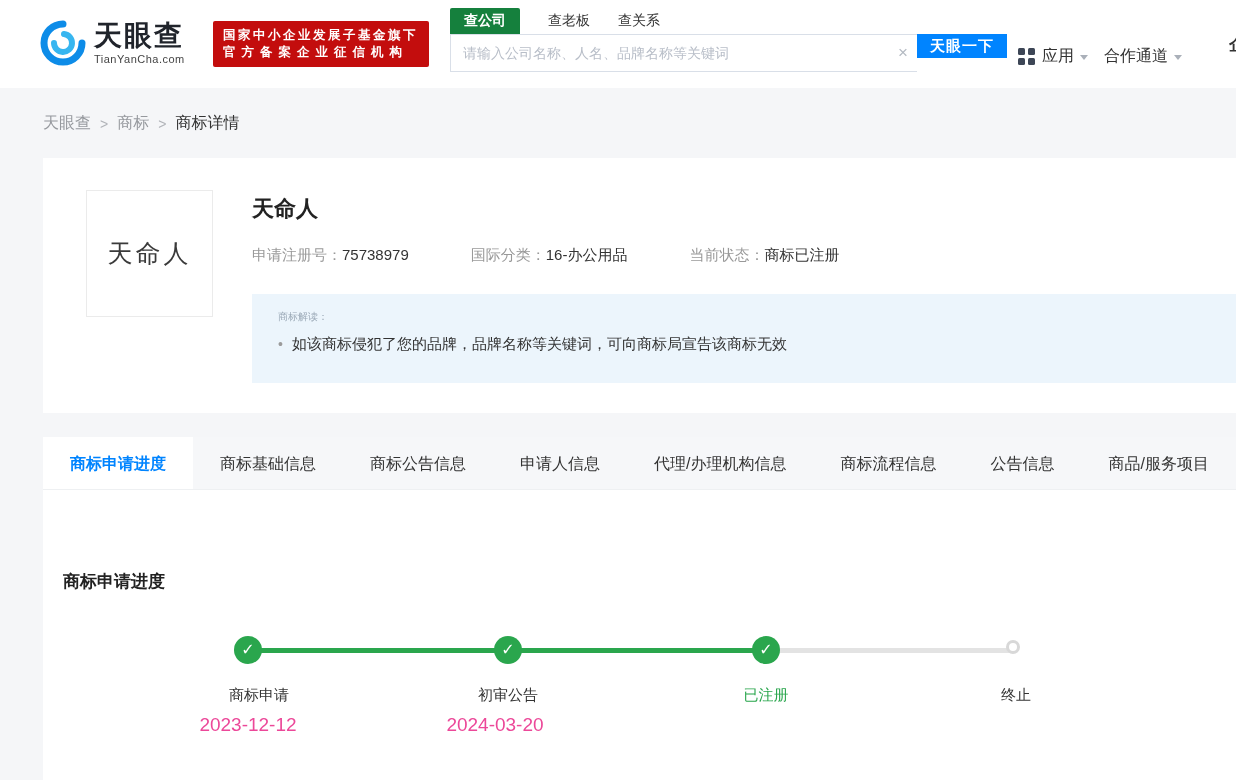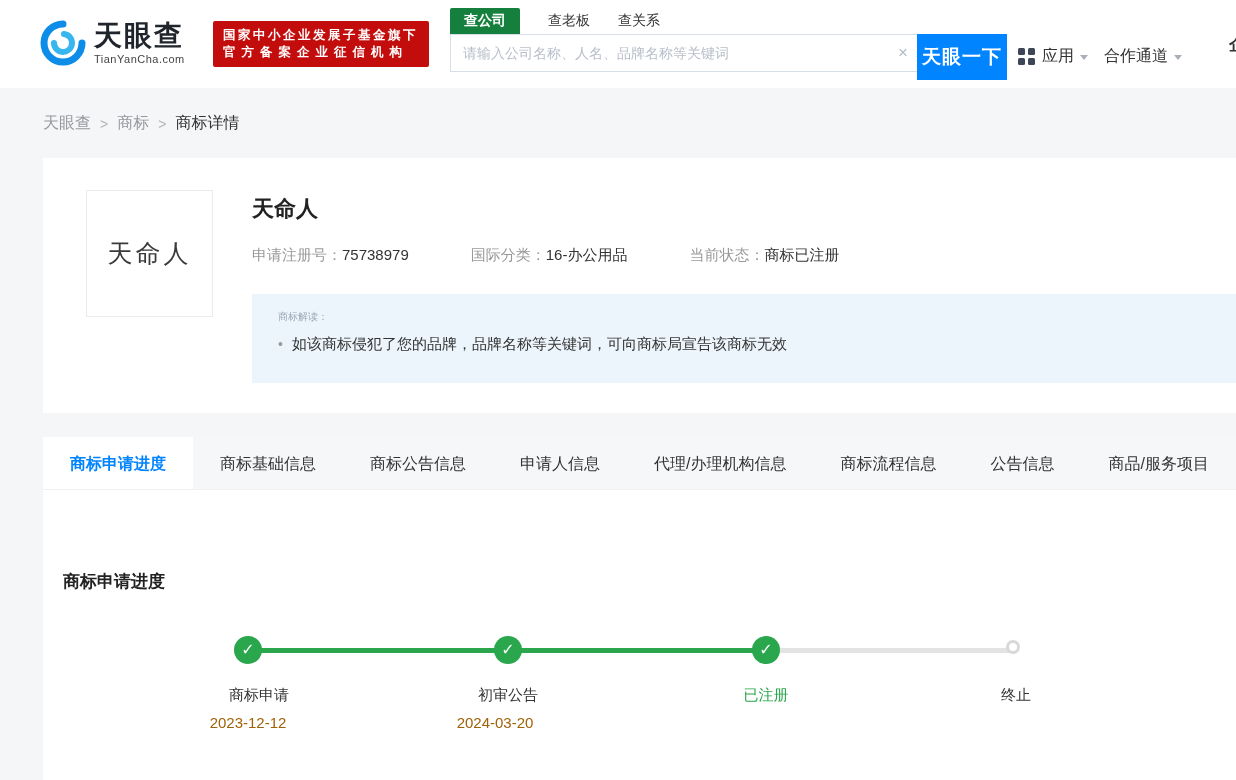--- a/index.html
+++ b/index.html
@@ -24,22 +24,22 @@
   .stab { font-size:14px; color:#333; padding:4px 14px; cursor:pointer; }
   .stab.active { background:#15803d; color:#fff; font-weight:bold; border-radius:2px 2px 0 0; }
   .stab.plain { padding:4px 0; margin-left:28px; }
 
   .search-box { position:absolute; left:450px; top:34px; width:467px; height:38px; background:#fff;
                 border:1px solid #d9dfe8; border-right:none; display:flex; align-items:center; }
   .search-input { flex:1; border:none; outline:none; font-size:14px; padding:0 12px;
                   font-family:"Liberation Sans","DejaVu Sans",sans-serif; color:#333; }
   .search-input::placeholder { color:#b8bec8; }
   .clear-x { width:28px; text-align:center; color:#b4bac2; font-size:17px; cursor:pointer; }
-  .search-btn { position:absolute; left:917px; top:34px; width:90px; height:46px; background:#0084ff; color:#fff;
-                border:none; font-size:19px; font-weight:bold; cursor:pointer; letter-spacing:1px;
+  .search-btn { position:absolute; left:917px; top:34px; width:90px; height:24px; background:#0084ff; color:#fff;
+                border:none; font-size:15px; font-weight:bold; cursor:pointer; letter-spacing:1px;
                 font-family:"Liberation Sans","DejaVu Sans",sans-serif; }
 
   .hnav { position:absolute; top:12px; height:88px; display:flex; align-items:center; cursor:pointer; }
   .hnav-apps { left:1018px; }
   .hnav-partner { left:1104px; }
   .grid-icon { display:inline-grid; grid-template-columns:7px 7px; grid-gap:3px; margin-right:7px; }
   .grid-icon i { width:7px; height:7px; background:#3d4656; border-radius:1.5px; }
   .hnav-label { font-size:16px; color:#333; }
   .caret { width:0; height:0; border-left:4.5px solid transparent; border-right:4.5px solid transparent;
            border-top:5px solid #aab0b9; margin-left:6px; margin-top:2px; }
@@ -85,21 +85,21 @@
   .tl-line.done { left:205px; width:518px; background:#2aa64d; }
   .tl-line.pending { left:723px; width:250px; background:#e3e3e3; }
   .tl-circle { position:absolute; border-radius:50%; }
   .tl-circle.done { width:28px; height:28px; background:#2aa64d; top:146px; text-align:center; }
   .tl-circle.c0 { left:191px; } .tl-circle.c1 { left:451px; } .tl-circle.c2 { left:709px; }
   .tl-circle.pending { width:14px; height:14px; background:#fff; border:3px solid #d8d8d8; top:150px; left:963px; }
   .check { color:#fff; font-size:16px; font-weight:bold; line-height:28px; }
   .tl-label { position:absolute; top:196px; width:140px; text-align:center; font-size:15px; color:#333; }
   .tl-label.l0 { left:146px; } .tl-label.l1 { left:395px; }
   .tl-label.l2 { left:653px; color:#2aa64d; } .tl-label.l3 { left:903px; }
-  .tl-date { position:absolute; top:224px; width:140px; text-align:center; font-size:15px; color:#a16207; }
+  .tl-date { position:absolute; top:224px; width:140px; text-align:center; font-size:19px; color:#ec4899; }
   .tl-date.d0 { left:135px; } .tl-date.d1 { left:382px; }
 </style>
 </head>
 <body>
 
 <div class="header">
 
   <div class="logo">
     <svg width="46" height="46" viewBox="0 0 46 46">
       <path d="M23 4 a19 19 0 1 0 19 19" fill="none" stroke="#0d8ce8" stroke-width="7" stroke-linecap="round"></path>

